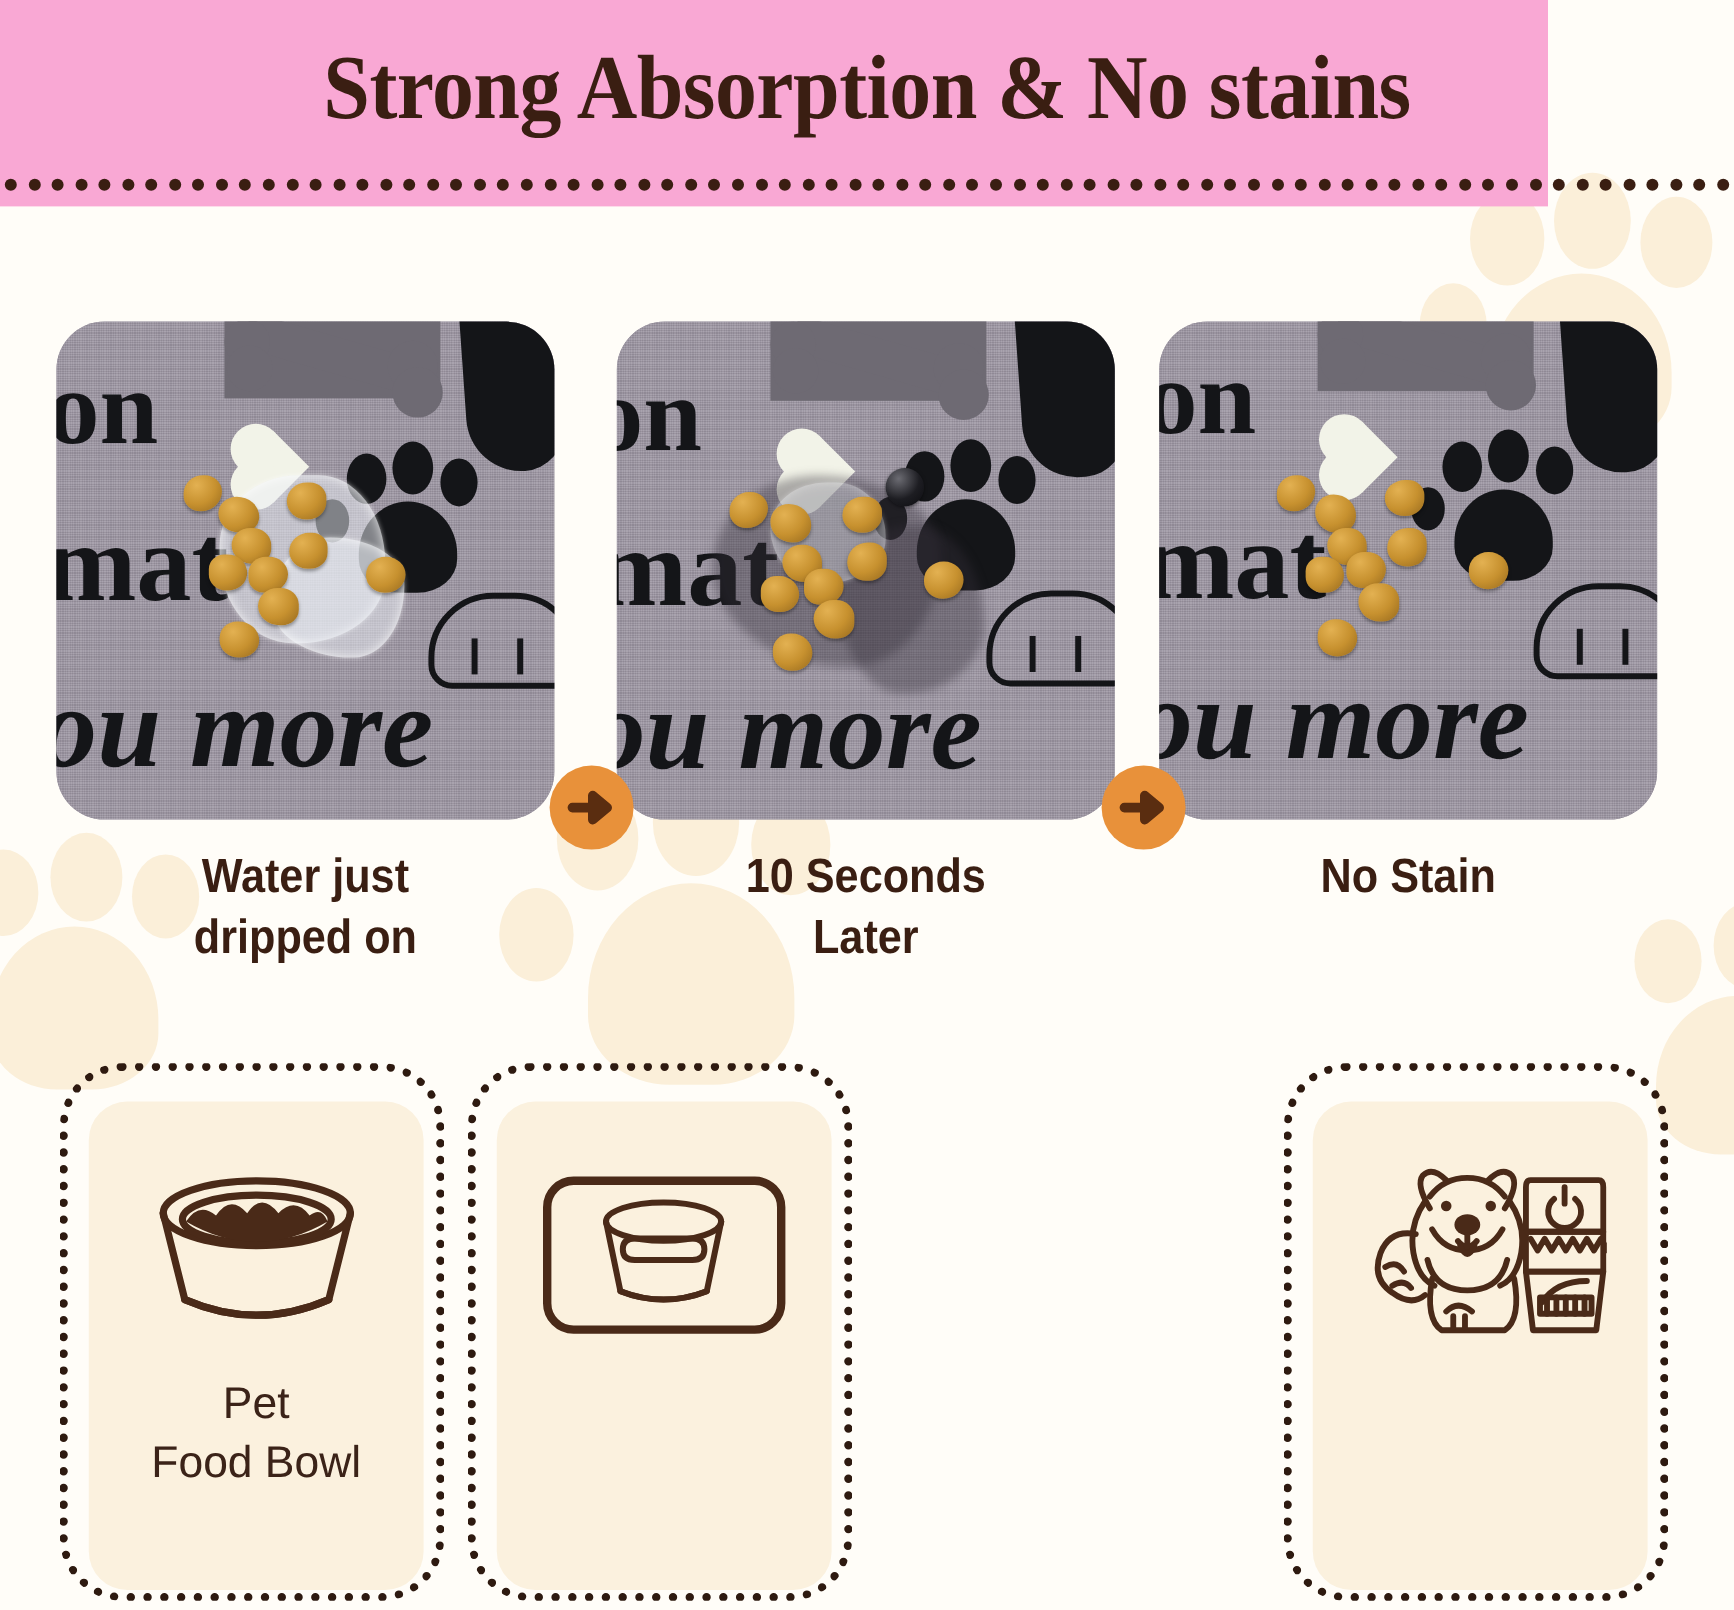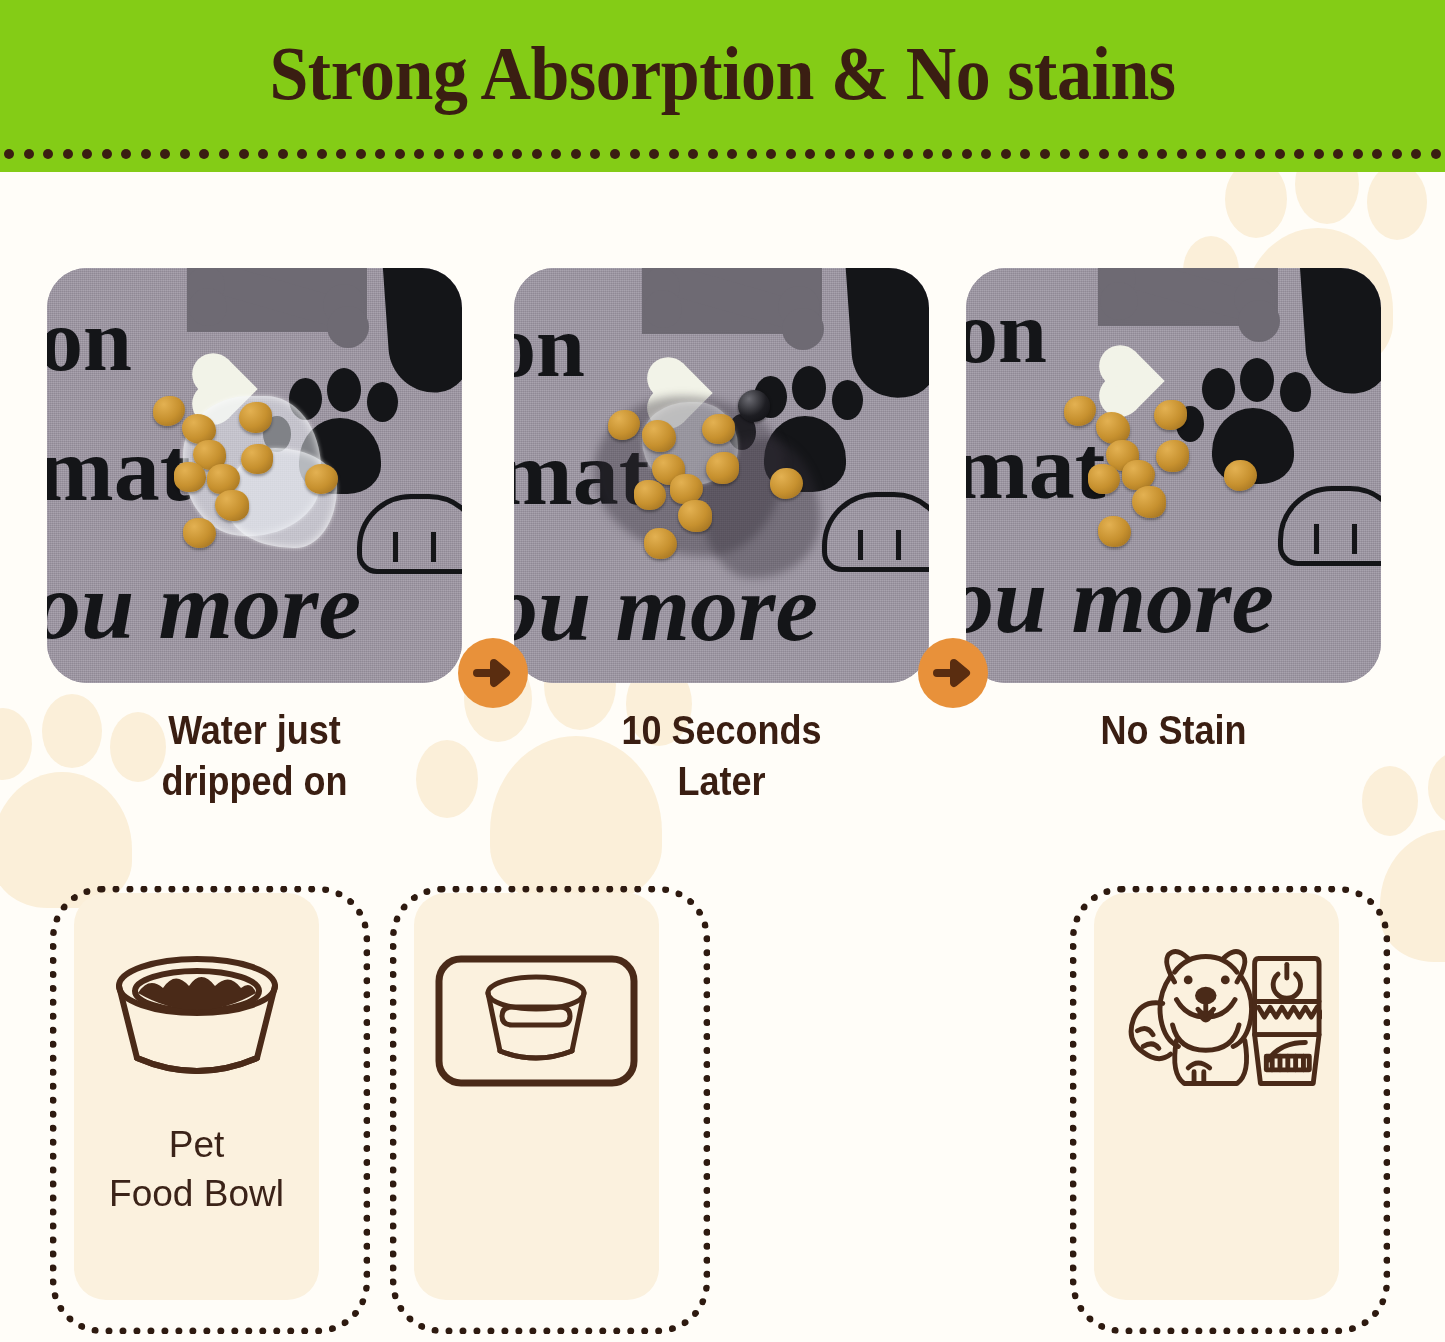--- a/index.html
+++ b/index.html
@@ -32,23 +32,23 @@
   .wm-paw .sole {
     position: absolute;
     background: #FBEFD9;
     border-radius: 58% 58% 46% 46% / 66% 66% 40% 40%;
   }
 
   
   #header-band {
     position: absolute;
     left: 0; top: 0;
-    width: 1445px;
+    width: 1290px;
     height: 172px;
-    background: #84cc16;
+    background: #f9a8d4;
     z-index: 3;
   }
   #header-title {
     position: absolute;
     left: 0; top: 30px;
     width: 1445px;
     text-align: center;
     font-family: "Liberation Serif", serif;
     font-weight: bold;
     font-size: 76px;
@@ -236,22 +236,22 @@
     box-sizing: border-box;
     background: transparent;
   }
   #card-1 { left: 50px; }
   #card-2 { left: 390px; }
   #card-3 { left: 730px; }
   #card-4 { left: 1070px; }
 
   .card-inner {
     position: absolute;
-    left: 17px; top: 0;
-    width: 245px; height: 407px;
+    left: 17px; top: 25px;
+    width: 279px; height: 407px;
     background: #FBF1DE;
     border-radius: 32px;
     display: flex;
     flex-direction: column;
     align-items: center;
   }
   .card-icon {
     margin-top: 42px;
     width: 210px;
     height: 172px;

